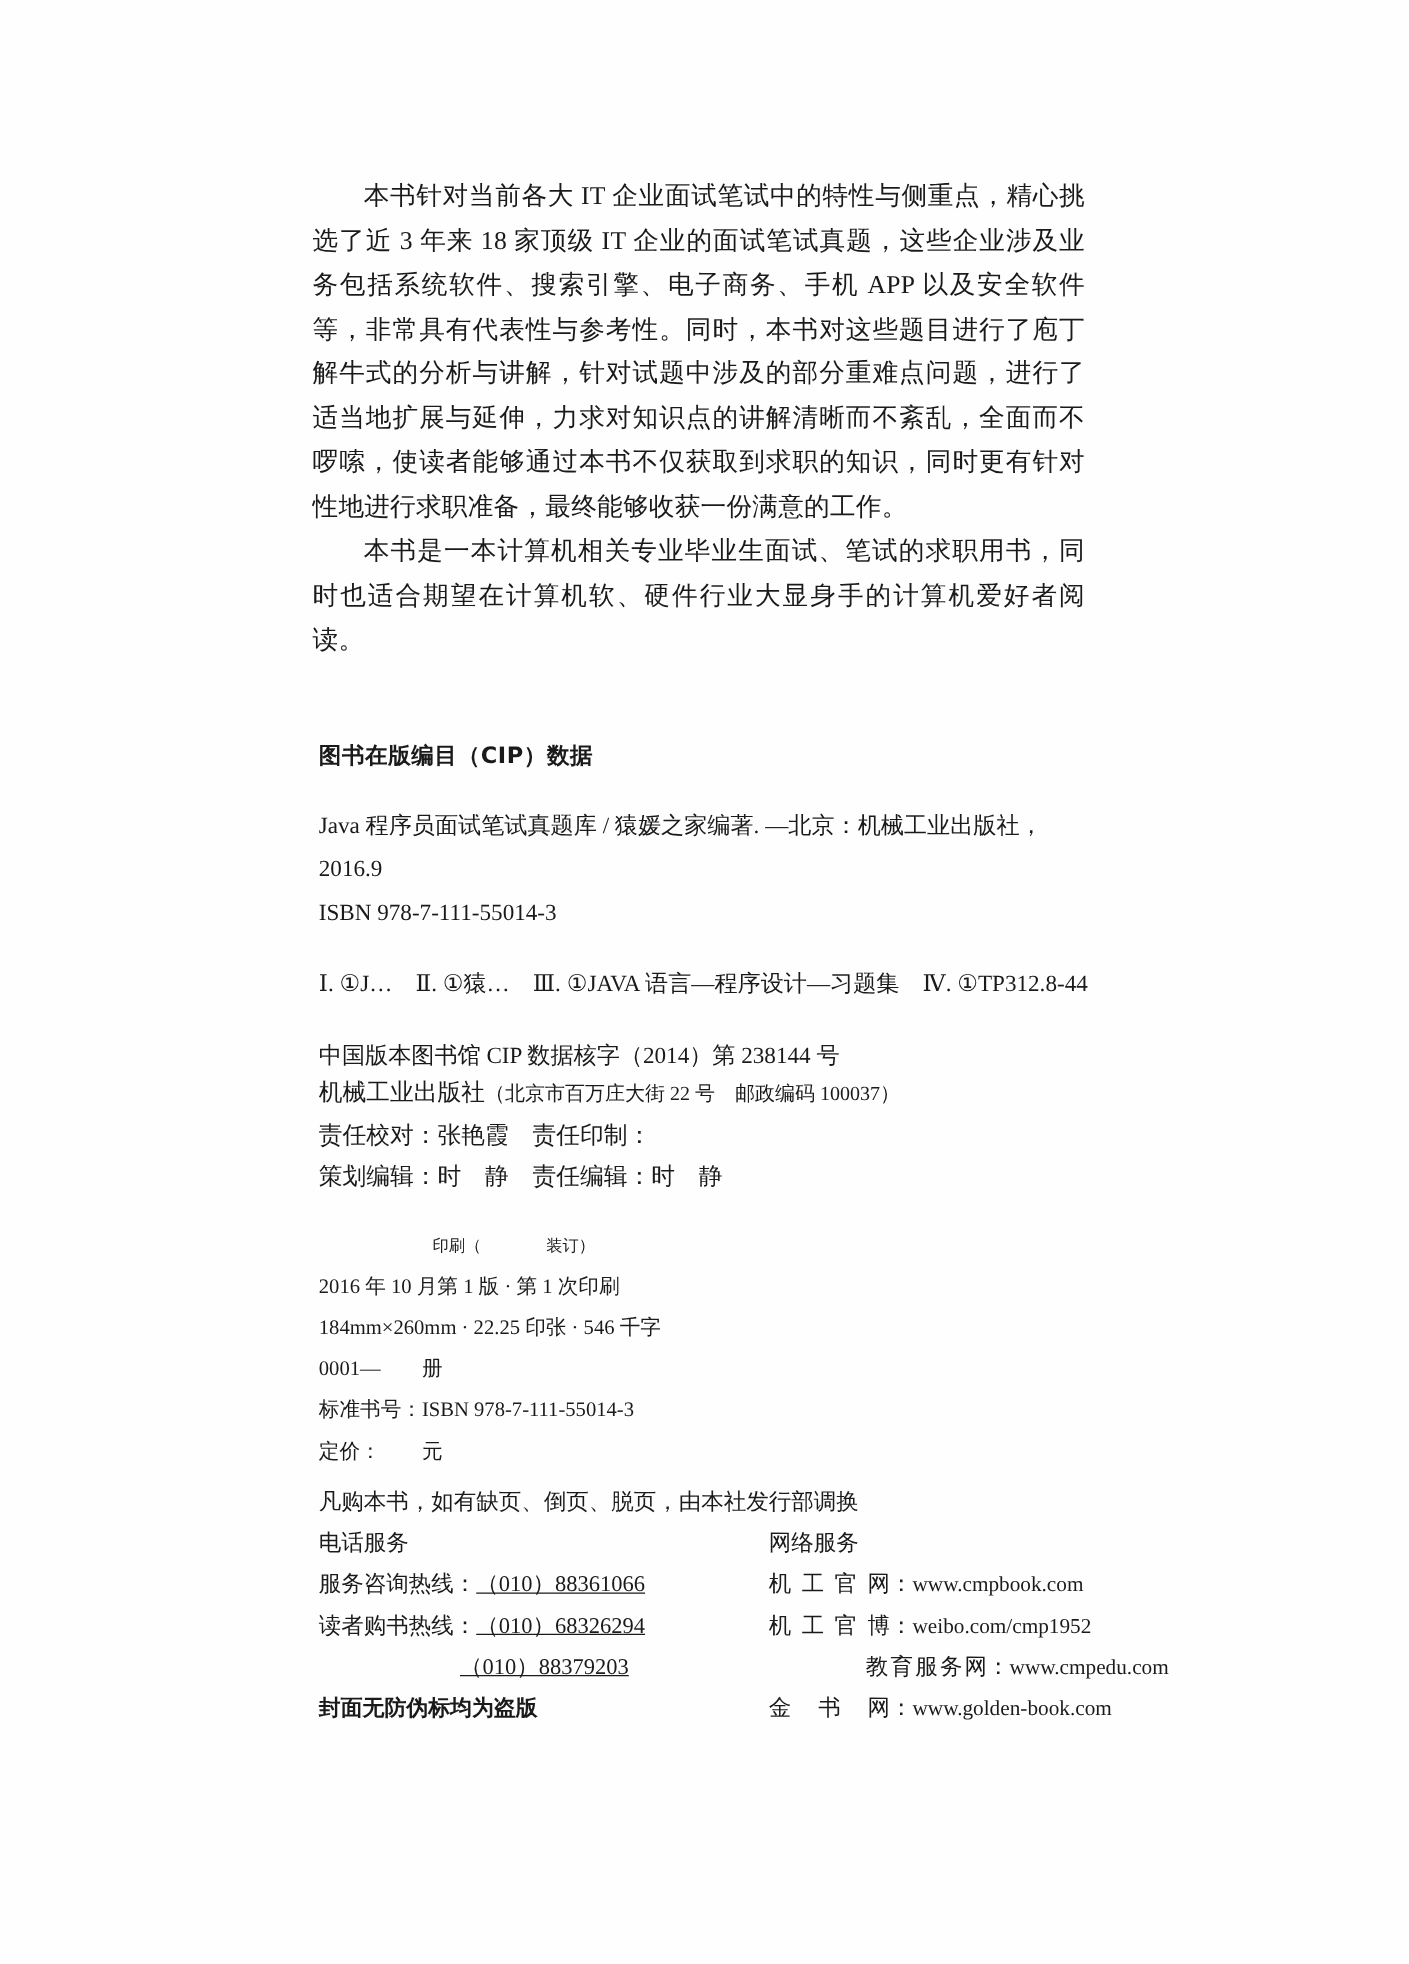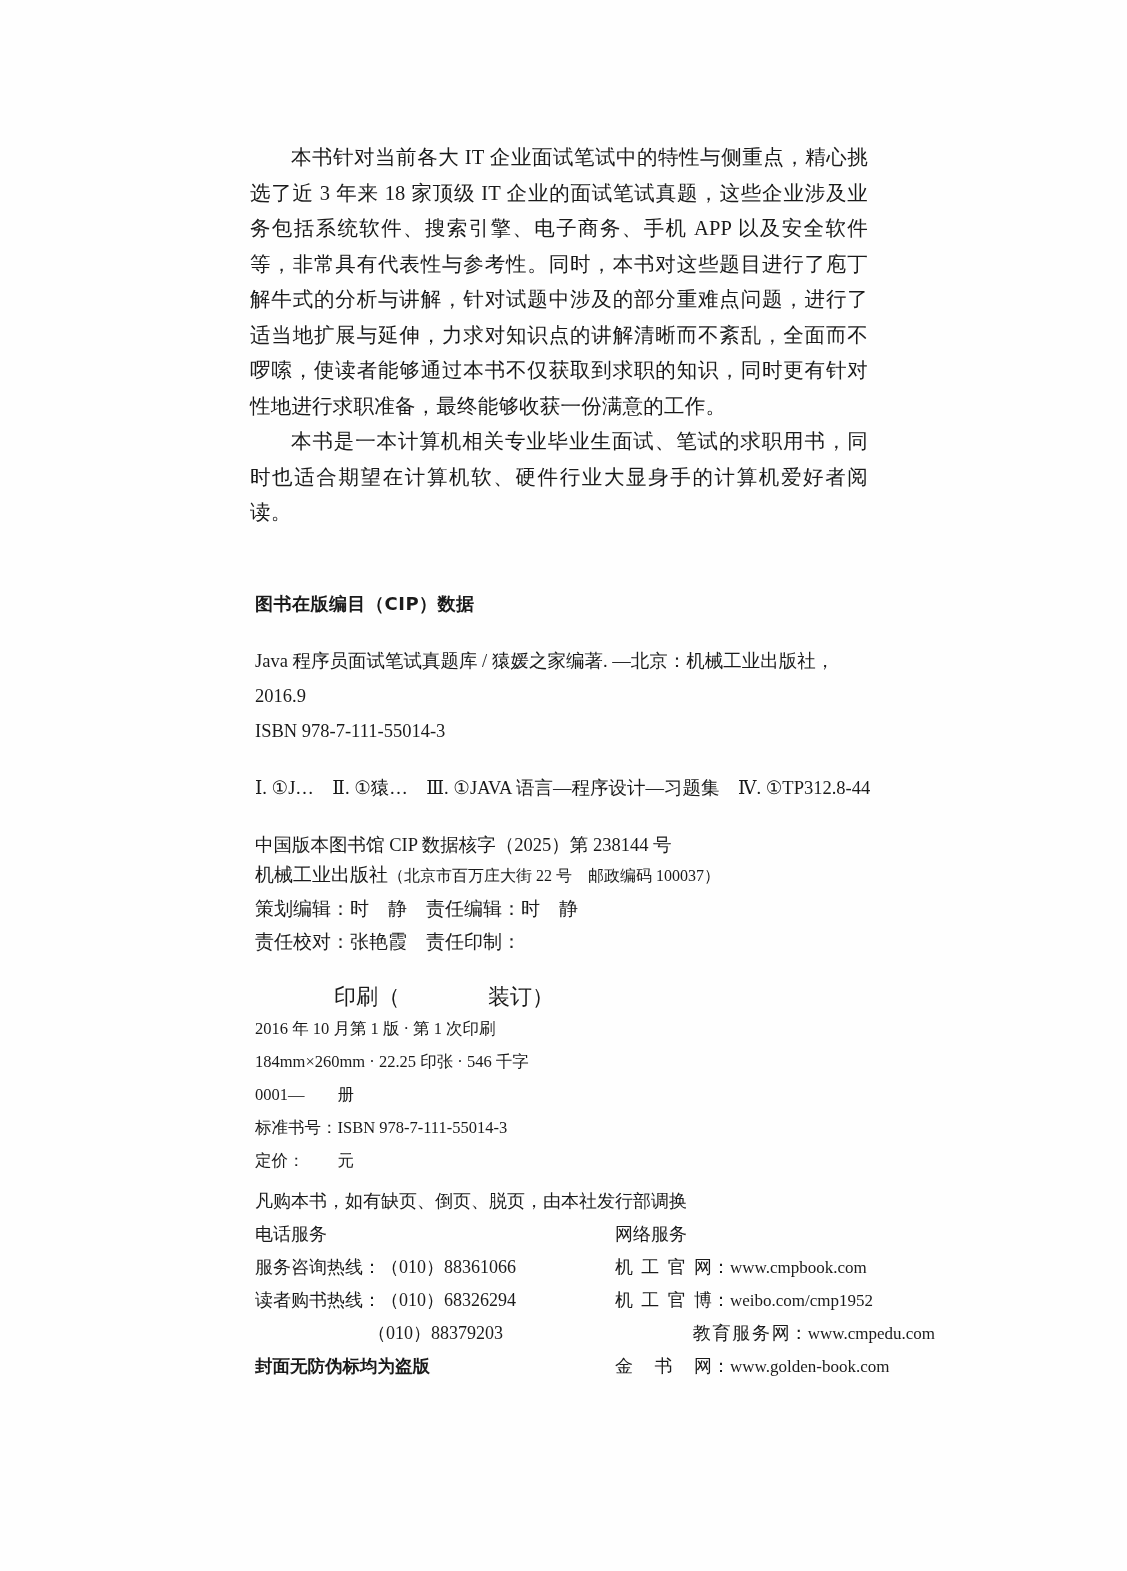--- a/index.html
+++ b/index.html
@@ -84,23 +84,23 @@
   .imprint-line {
     font-size: 19px;
     line-height: 33px;
     margin: 0;
     white-space: pre;
   }
   .imprint-line .small {
     font-size: 16px;
   }
   .print-line {
-    font-size: 22px;
-    line-height: 33px;
-    margin: 4px;
+    font-size: 13px;
+    line-height: 33px;
+    margin: 16px;
     padding-left: 75px;
     white-space: pre;
   }
   .print-row { margin-top: 22px; }
 
   
   .specs {
     position: absolute;
     left: 255px;
     top: 1012px;
@@ -140,21 +140,21 @@
     font-size: 18px;
     white-space: pre;
   }
   .label-just-r {
     display: inline-block;
     width: 97px;
     text-align: justify;
     text-align-last: justify;
     vertical-align: baseline;
   }
-  .num { font-size: 18px; }
+  .num { font-size: 18px; text-decoration: underline; }
   .url { font-size: 17px; }
   .bold-notice {
     font-family: "DejaVu Sans", "Liberation Sans", sans-serif;
     font-weight: bold;
     font-size: 17.5px;
     margin-top: 20px;
   }
   .phone-indent { padding-left: 113px; }
 </style>
 </head>
@@ -175,29 +175,29 @@
     <div class="cip-line">2016.9</div>
 
     <div class="cip-line">ISBN 978-7-111-55014-3</div>
 
     <div class="cip-gap"></div>
 
     <div class="classnum">Ⅰ. ①J…　Ⅱ. ①猿…　Ⅲ. ①JAVA 语言—程序设计—习题集　Ⅳ. ①TP312.8-44</div>
 
     <div class="cip-gap"></div>
 
-    <div class="cip-line">中国版本图书馆 CIP 数据核字（2025）第 238144 号</div>
+    <div class="cip-line">中国版本图书馆 CIP 数据核字（2014）第 238144 号</div>
   </div>
 
   <div class="imprint">
     <div class="imprint-line"><span>机械工业出版社</span><span class="small">（北京市百万庄大街 22 号　邮政编码 100037）</span></div>
 
+    <div class="imprint-line"><span>责任校对：</span><span>张艳霞</span><span>　</span><span>责任印制：</span><span></span></div>
+
     <div class="imprint-line"><span>策划编辑：</span><span>时　静</span><span>　</span><span>责任编辑：</span><span>时　静</span></div>
-
-    <div class="imprint-line"><span>责任校对：</span><span>张艳霞</span><span>　</span><span>责任印制：</span><span></span></div>
 
     <div class="print-line print-row">印刷（　　　　装订）</div>
   </div>
 
   <div class="specs">
     <div class="spec-line">2016 年 10 月第 1 版 · 第 1 次印刷</div>
     <div class="spec-line">184mm×260mm · 22.25 印张 · 546 千字</div>
     <div class="spec-line">0001—　　册</div>
     <div class="spec-line">标准书号：ISBN 978-7-111-55014-3</div>
     <div class="spec-line">定价：　　元</div>

